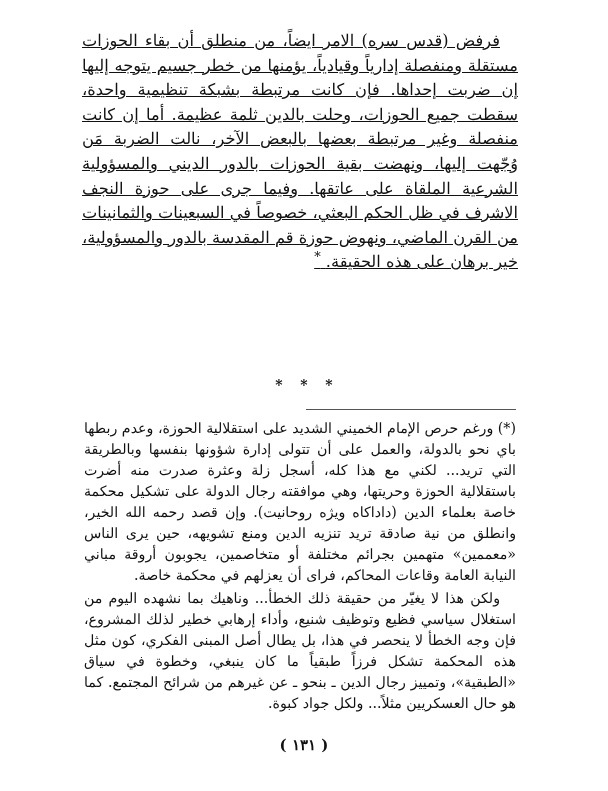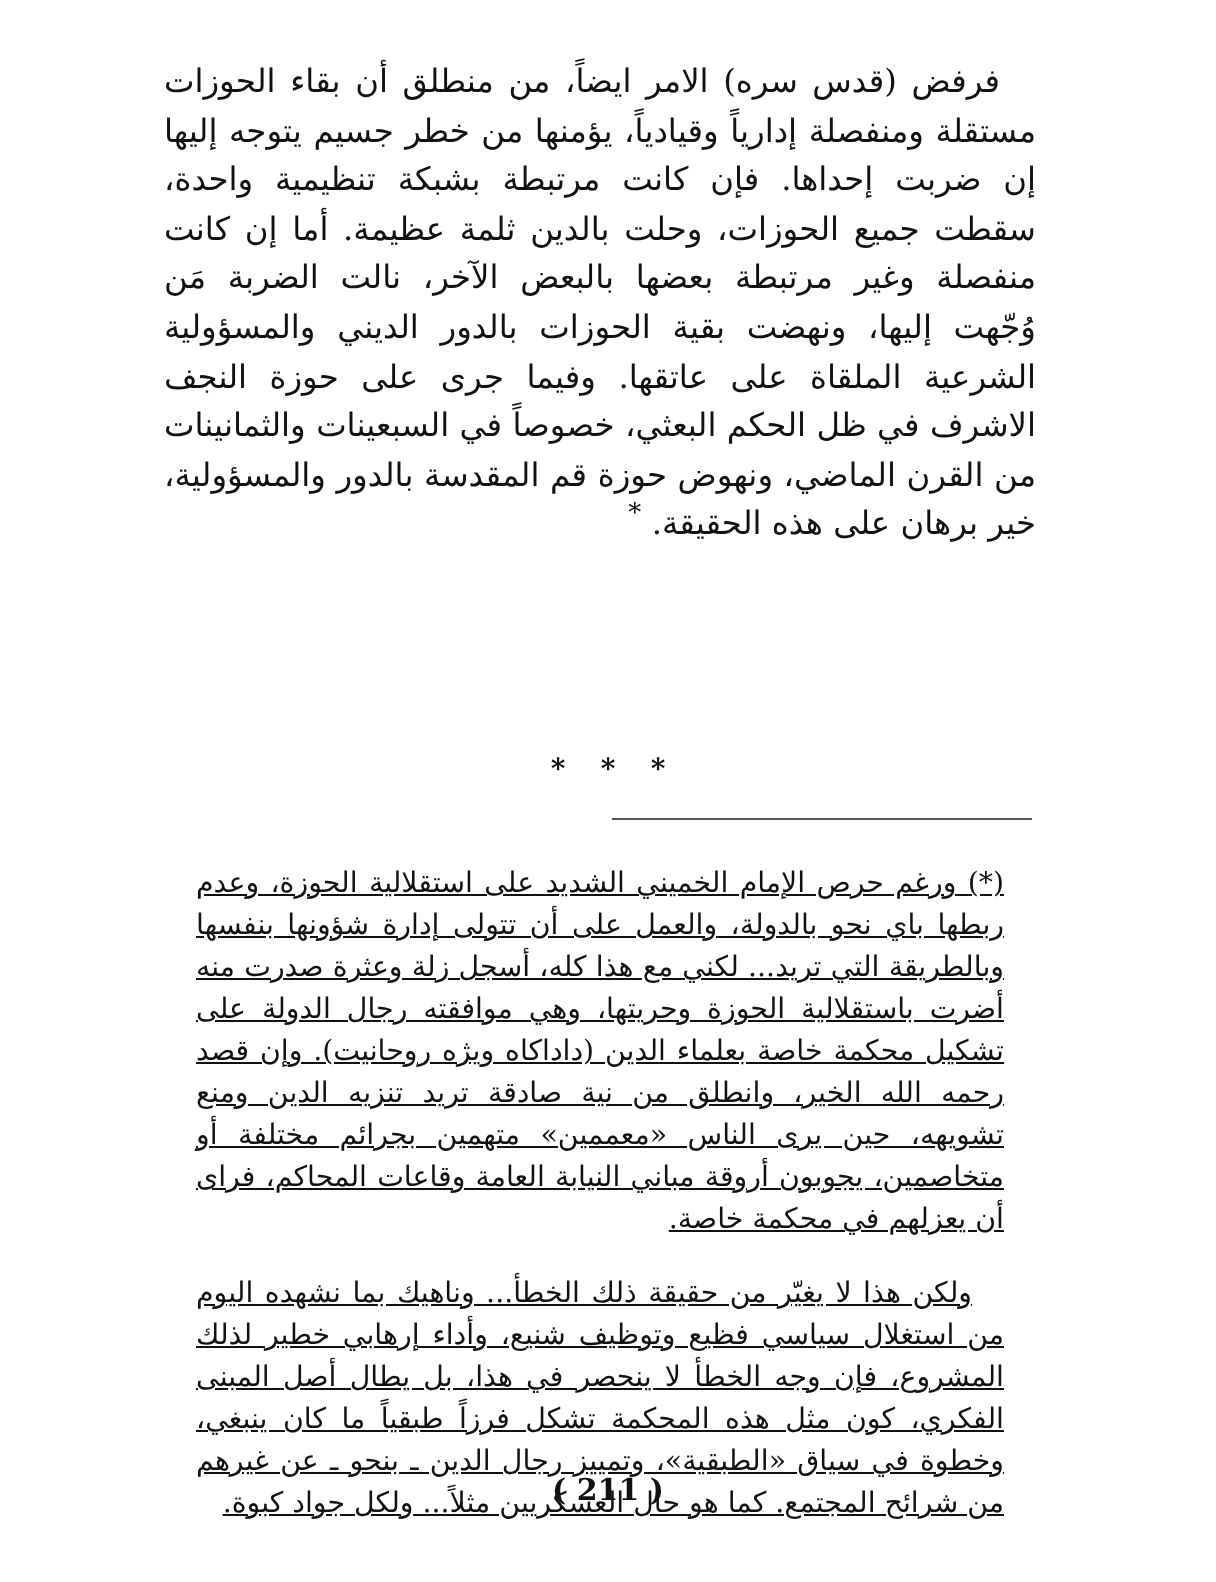--- a/index.html
+++ b/index.html
@@ -21,20 +21,21 @@
       top: 29px;
       width: 436px;
       direction: rtl;
     }
     .body-text {
       font-size: 16.2px;
       line-height: 24.6px;
       text-align: justify;
       text-align-last: right;
       margin: 0;
+      text-decoration: underline;
     }
     .body-text p {
       margin: 0;
       text-indent: 18px;
     }
     .fn-marker {
       font-size: 13px;
       vertical-align: super;
       line-height: 0;
     }
@@ -67,22 +68,21 @@
       left: 82px;
       top: 416px;
       width: 436px;
       direction: rtl;
       font-size: 14.2px;
       line-height: 21px;
       text-align: justify;
       text-align-last: right;
     }
     .footnotes p {
-      margin: 16px;
-      text-decoration: underline;
+      margin: 2px;
     }
     .footnotes p.indent {
       text-indent: 16px;
     }
     .page-number {
       position: absolute;
       left: 0;
       width: 608px;
       top: 736px;
       text-align: center;
@@ -104,13 +104,13 @@
   <span>*</span><span>*</span><span>*</span>
 </div>
 
 <div class="footnote-rule"></div>
 
 <div class="footnotes">
   <p>(*) ورغم حرص الإمام الخميني الشديد على استقلالية الحوزة، وعدم ربطها باي نحو بالدولة، والعمل على أن تتولى إدارة شؤونها بنفسها وبالطريقة التي تريد... لكني مع هذا كله، أسجل زلة وعثرة صدرت منه أضرت باستقلالية الحوزة وحريتها، وهي موافقته رجال الدولة على تشكيل محكمة خاصة بعلماء الدين (داداكاه ويژه روحانيت). وإن قصد رحمه الله الخير، وانطلق من نية صادقة تريد تنزيه الدين ومنع تشويهه، حين يرى الناس «معممين» متهمين بجرائم مختلفة أو متخاصمين، يجوبون أروقة مباني النيابة العامة وقاعات المحاكم، فراى أن يعزلهم في محكمة خاصة.</p>
   <p class="indent">ولكن هذا لا يغيّر من حقيقة ذلك الخطأ... وناهيك بما نشهده اليوم من استغلال سياسي فظيع وتوظيف شنيع، وأداء إرهابي خطير لذلك المشروع، فإن وجه الخطأ لا ينحصر في هذا، بل يطال أصل المبنى الفكري، كون مثل هذه المحكمة تشكل فرزاً طبقياً ما كان ينبغي، وخطوة في سياق «الطبقية»، وتمييز رجال الدين ـ بنحو ـ عن غيرهم من شرائح المجتمع. كما هو حال العسكريين مثلاً... ولكل جواد كبوة.</p>
 </div>
 
-<div class="page-number">( 211 )</div>
+<div class="page-number">( ١٣١ )</div>
 
 </body></html>

